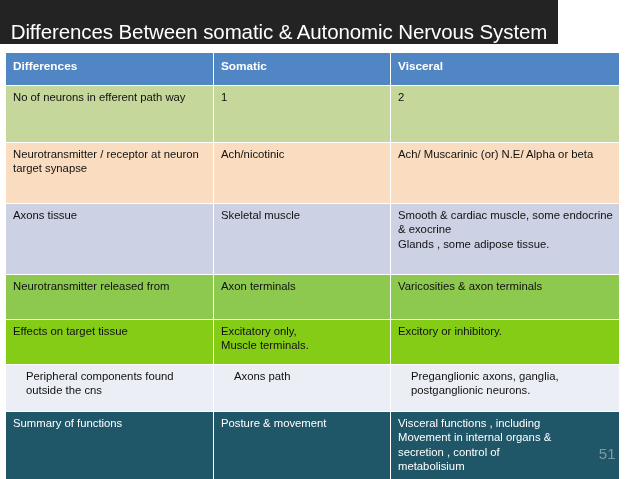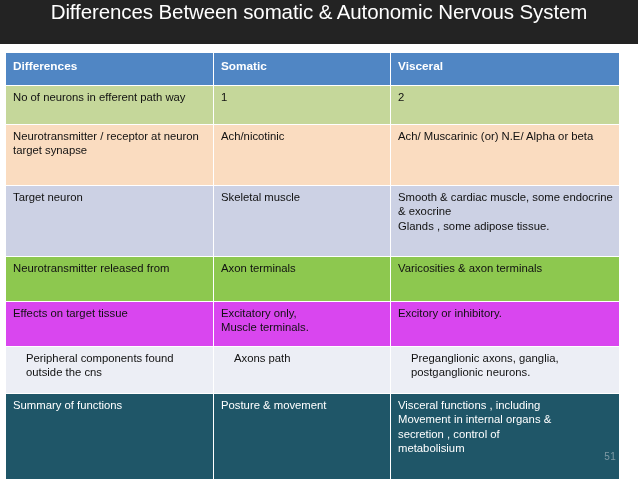--- a/index.html
+++ b/index.html
@@ -17,25 +17,25 @@
     position: relative;
     width: 638px;
     height: 479px;
     background: #ffffff;
   }
   
   .title-bar {
     position: absolute;
     left: 0;
     top: 0;
-    width: 638px;
+    width: 558px;
     height: 44px;
     background: #232323;
     display: flex;
-    align-items: flex-start;
+    align-items: flex-end;
     justify-content: center;
   }
   .title-text {
     color: #ffffff;
     font-size: 20.5px;
     font-weight: 400;
     letter-spacing: -0.1px;
     white-space: nowrap;
     font-family: "Liberation Sans", sans-serif;
   }
@@ -78,36 +78,36 @@
     padding-top: 6px;
     padding-bottom: 6px;
   }
   th.center { text-align: center; }
 
   
   tr.r-green  td { background: #c5d79a; }
   tr.r-peach  td { background: #fadcc0; }
   tr.r-lav    td { background: #ccd1e4; }
   tr.r-bgreen td { background: #8dc84f; }
-  tr.r-lav2   td { background: #d946ef; }
+  tr.r-lav2   td { background: #84cc16; }
   tr.r-pale   td { background: #eceef5; padding-left: 20px; }
   tr.r-teal   td {
     background: #1f5668;
     color: #ffffff;
   }
 
   .cell-line { display: block; }
 
   
   .page-num {
     position: absolute;
     right: 22px;
     bottom: 17px;
     color: #7e9aa5;
-    font-size: 10px;
+    font-size: 15px;
     font-family: "Liberation Sans", sans-serif;
     letter-spacing: 0.3px;
   }
 </style>
 </head>
 <body>
 
 <div class="slide">
 
   <div class="title-bar">
@@ -123,34 +123,34 @@
       </colgroup>
       <thead>
         <tr class="head">
           <th>Differences</th>
           <th class="center">Somatic</th>
           <th>Visceral</th>
         </tr>
       </thead>
       <tbody>
 
-        <tr class="r-green" style="height:38px">
+        <tr class="r-green" style="height:56px">
           <td>No of neurons in efferent path way</td>
           <td>1</td>
           <td>2</td>
         </tr>
 
         <tr class="r-peach" style="height:60px">
           <td>Neurotransmitter / receptor at neuron target synapse</td>
           <td>Ach/nicotinic</td>
           <td>Ach/ Muscarinic (or) N.E/ Alpha or beta</td>
         </tr>
 
         <tr class="r-lav" style="height:70px">
-          <td>Target neuron</td>
+          <td>Axons tissue</td>
           <td>Skeletal muscle</td>
           <td>
             <span class="cell-line">Smooth &amp; cardiac muscle, some endocrine &amp; exocrine</span>
             <span class="cell-line">Glands , some adipose tissue.</span>
           </td>
         </tr>
 
         <tr class="r-bgreen" style="height:44px">
           <td>Neurotransmitter released from</td>
           <td>Axon terminals</td>

